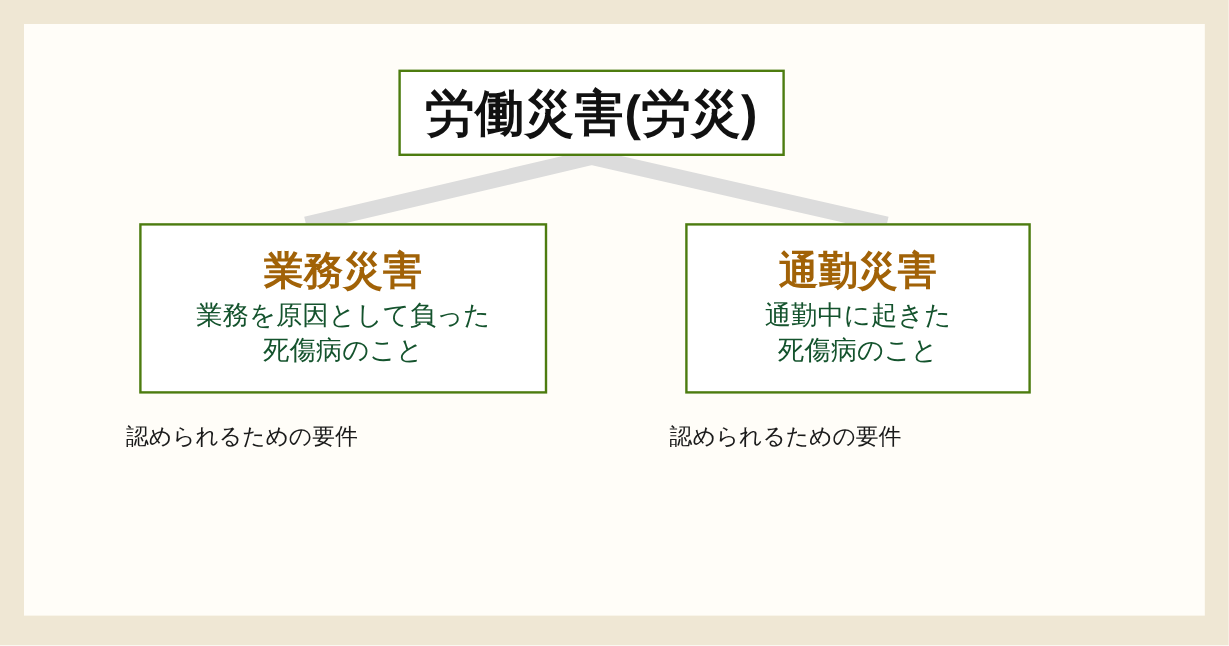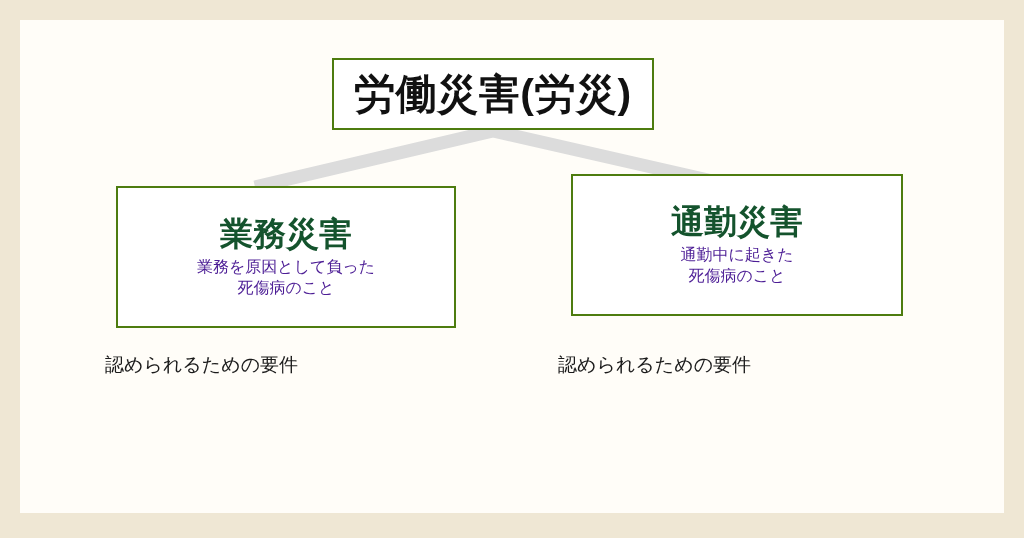--- a/index.html
+++ b/index.html
@@ -61,37 +61,37 @@
   }
 
   #left-box {
     left: 116px;
     top: 186px;
     width: 340px;
     height: 142px;
   }
   #right-box {
     left: 571px;
-    top: 174px;
-    width: 332px;
+    top: 186px;
+    width: 288px;
     height: 142px;
   }
   .node-heading {
     font-size: 33px;
     font-weight: 700;
-    color: #14532d;
+    color: #a16207;
     line-height: 1.15;
     white-space: nowrap;
     margin-bottom: 4px;
     text-align: right;
   }
   .node-desc {
-    font-size: 16px;
+    font-size: 22px;
     font-weight: 400;
-    color: #4c1d95;
+    color: #14532d;
     line-height: 1.30;
     text-align: center;
     white-space: nowrap;
   }
 
   .req-group {
     position: absolute;
     width: 360px;
     display: flex;
     flex-direction: row;

